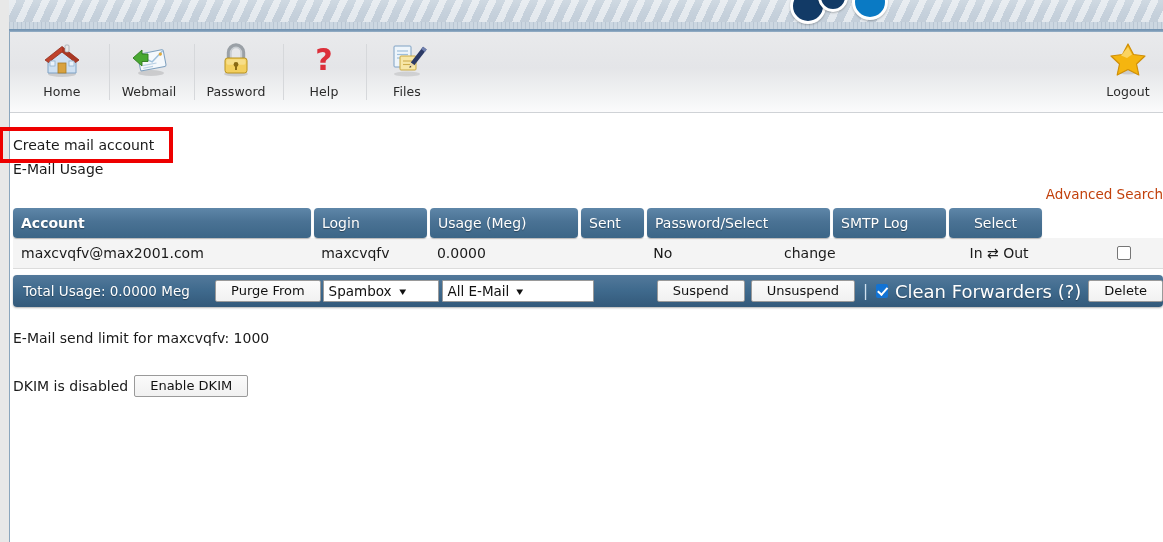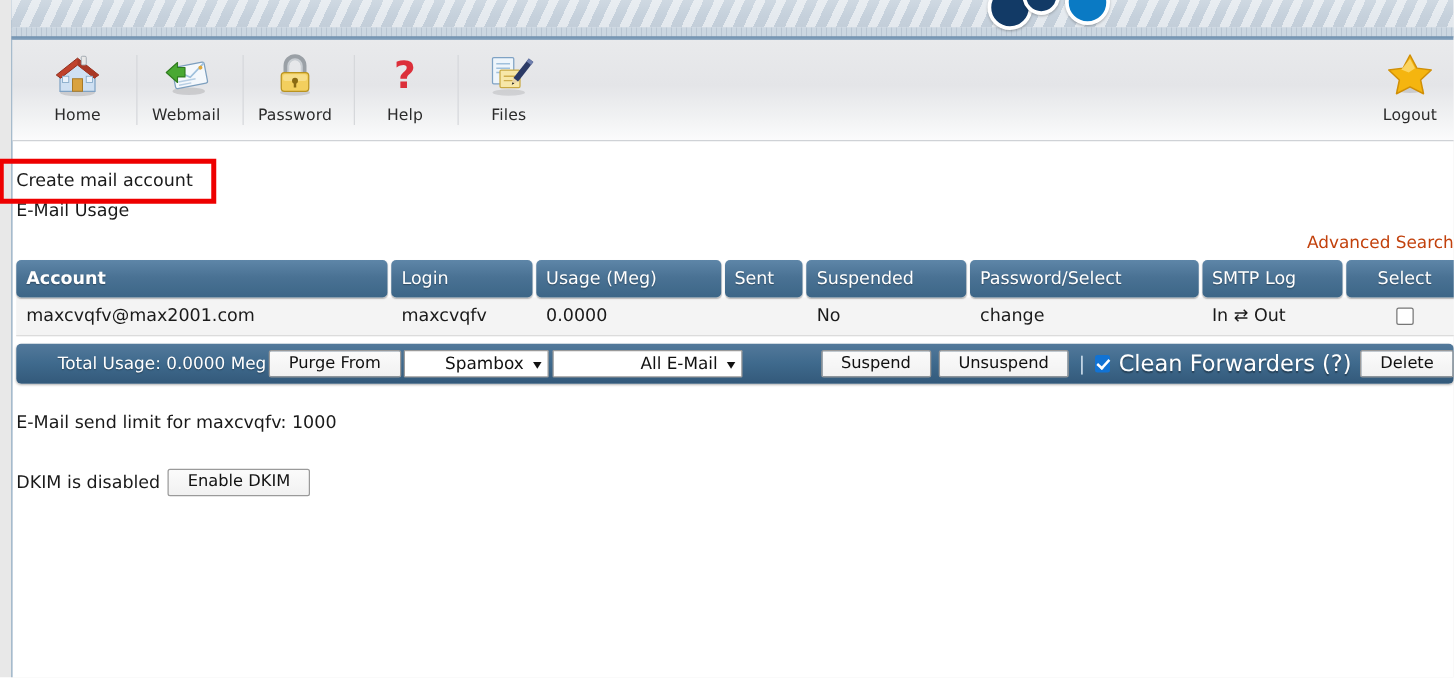--- a/index.html
+++ b/index.html
@@ -98,32 +98,32 @@
   .cb{width:14px;height:14px;border:1px solid #767676;border-radius:2px;background:#fff;box-sizing:border-box;}
 
   
   #actionbar{
     position:absolute;left:13px;top:275px;width:1150px;height:32px;
     background:linear-gradient(180deg,#53799b 0%,#3f6a8d 48%,#33597a 100%);
     border-radius:4px;box-shadow:0 1px 2px rgba(0,0,0,.3);
     display:flex;align-items:center;
   }
   #actionbar .total{color:#ffffff;font-size:13.5px;padding-left:10px;width:225px;
-                    text-shadow:0 1px 1px rgba(0,0,0,.35);white-space:nowrap;text-align:right;}
+                    text-shadow:0 1px 1px rgba(0,0,0,.35);white-space:nowrap;}
   .btn{
     background:linear-gradient(180deg,#fbfbfb 0%,#f1f1f1 100%);
     border:1px solid #9a9a9a;border-radius:2px;
     font-family:"DejaVu Sans","Liberation Sans",sans-serif;
     font-size:13px;color:#111;padding:3px 15px;cursor:pointer;line-height:1.05;
     white-space:nowrap;
   }
   .sel{
     background:#ffffff;border:1px solid #9a9a9a;border-radius:1px;
     font-size:13.5px;color:#111;height:22px;box-sizing:border-box;
-    display:flex;align-items:center;justify-content:flex-end;
+    display:flex;align-items:center;justify-content:flex-start;
     padding:0 5px;cursor:pointer;white-space:nowrap;
   }
   .chev{font-size:11px;color:#111;margin-left:8px;transform:scaleX(1.25);}
   .pipe{color:#cfe0ee;font-size:15px;margin:0 8px;}
   .cb-on{
     width:14px;height:14px;border-radius:2px;background:#1273d4;
     display:flex;align-items:center;justify-content:center;box-sizing:border-box;
   }
   .cb-on::after{content:"";width:4px;height:8px;border:solid #fff;border-width:0 2px 2px 0;
                 transform:rotate(42deg) translate(0px,-1px);}
@@ -254,21 +254,20 @@
 <div id="adv-search">Advanced Search</div>
 
 <div id="redbox"></div>
 
 <div id="tbl">
   <div class="hdr-row">
     <div class="hdr-cell bold" style="width:298px">Account</div>
     <div class="hdr-cell" style="width:113px">Login</div>
     <div class="hdr-cell" style="width:148px">Usage (Meg)</div>
     <div class="hdr-cell" style="width:63px">Sent</div>
-    <div class="hdr-cell" style="width:128px">Suspended</div>
     <div class="hdr-cell" style="width:183px">Password/Select</div>
     <div class="hdr-cell" style="width:113px">SMTP Log</div>
     <div class="hdr-cell ctr" style="width:93px">Select</div>
   </div>
 
   <div class="data-row">
     <div class="data-cell" style="width:298px">maxcvqfv@max2001.com</div>
     <div class="data-cell" style="width:113px">maxcvqfv</div>
     <div class="data-cell" style="width:148px">0.0000</div>
     <div class="data-cell" style="width:63px"></div>

